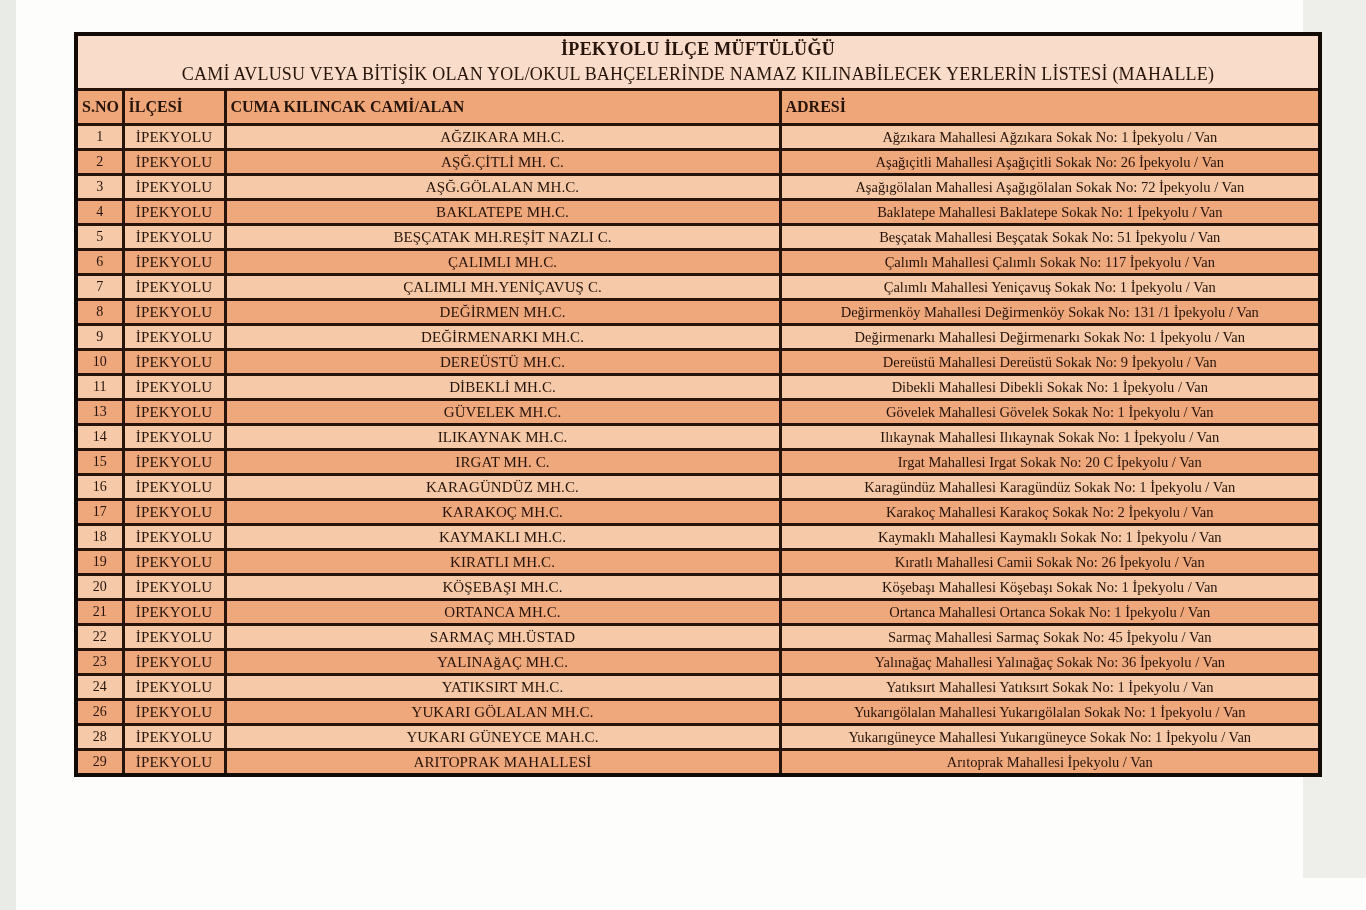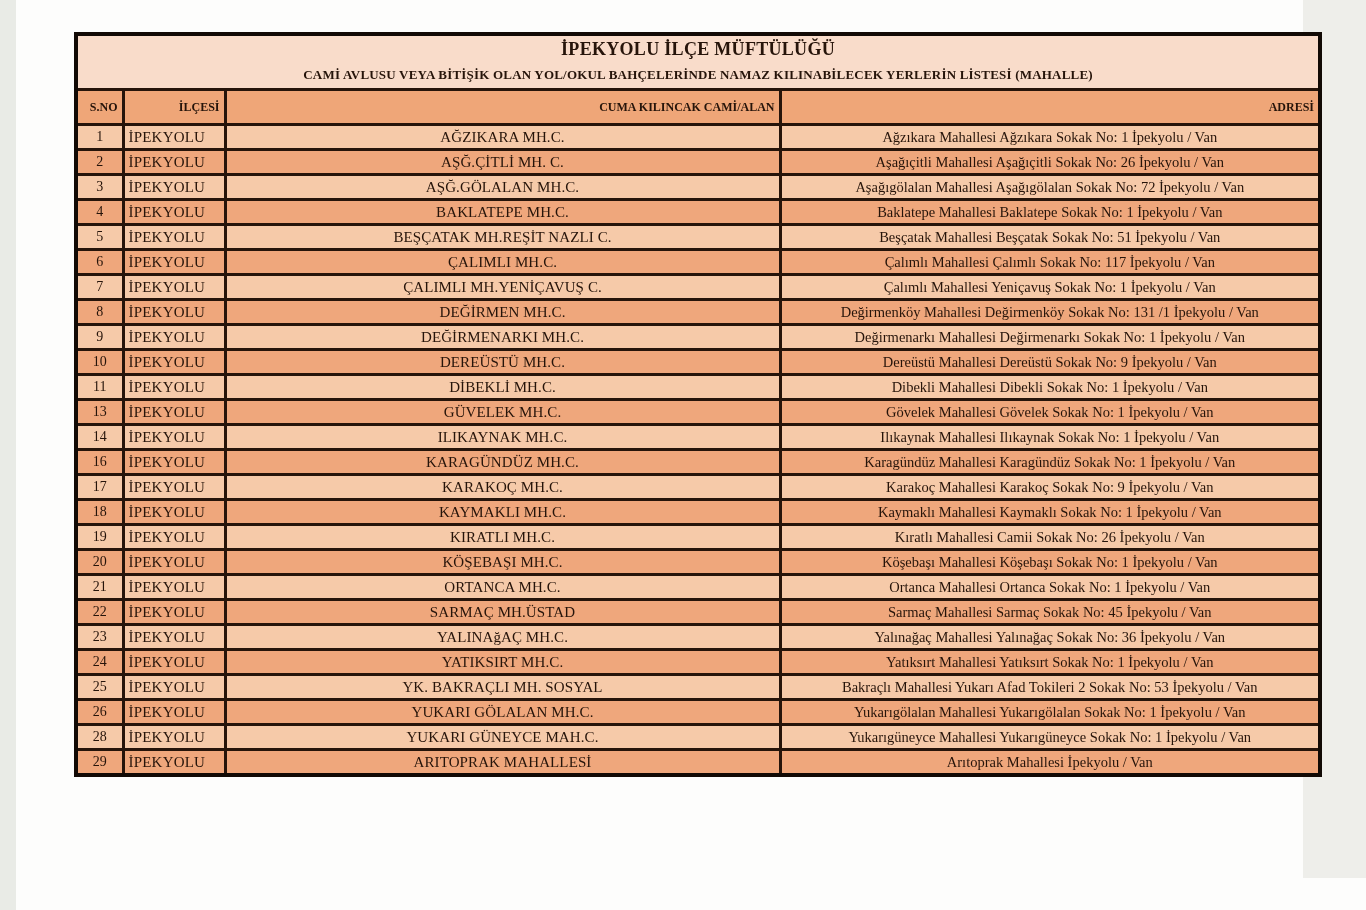--- a/index.html
+++ b/index.html
@@ -36,39 +36,39 @@
   .title-cell{
     background:var(--title-bg,#f9dcca);
     height:52px;
     text-align:center;
     vertical-align:middle;
   }
   .title-cell .t1{
     font-size:18px;font-weight:bold;letter-spacing:.3px;line-height:25px;
   }
   .title-cell .t2{
-    font-size:13px;font-weight:bold;letter-spacing:.2px;line-height:25px;
+    font-size:18px;font-weight:normal;letter-spacing:.2px;line-height:25px;
   }
   tr.col-head th{
     background:var(--header-bg,#efa678);
     height:32px;
-    font-size:12px;
+    font-size:16px;
     font-weight:bold;
-    text-align:right;
+    text-align:left;
     vertical-align:middle;
   }
   tbody td{
     height:22px;
     font-size:14.5px;
     vertical-align:middle;
   }
   tbody tr:nth-child(odd) td{background:var(--row-light,#f6caa9);}
   tbody tr:nth-child(even) td{background:var(--row-dark,#efa77c);}
   td.c-no{text-align:center;font-size:14px;}
-  td.c-ilce{font-size:15px;letter-spacing:.2px;}
+  td.c-ilce{text-align:center;font-size:15px;letter-spacing:.2px;}
   td.c-cami{text-align:center;font-size:15px;letter-spacing:.1px;}
   td.c-adres{text-align:center;font-size:14.5px;}
 </style>
 </head>
 <body>
 
 <div class="left-strip"></div>
 <div class="right-strip"></div>
 
 <table class="prayer-table">
@@ -165,30 +165,36 @@
         <td class="c-cami">GÜVELEK MH.C.</td>
         <td class="c-adres">Gövelek Mahallesi Gövelek Sokak No: 1 İpekyolu / Van</td>
       </tr>
       <tr>
         <td class="c-no">14</td>
         <td class="c-ilce">İPEKYOLU</td>
         <td class="c-cami">ILIKAYNAK MH.C.</td>
         <td class="c-adres">Ilıkaynak Mahallesi Ilıkaynak Sokak No: 1 İpekyolu / Van</td>
       </tr>
       <tr>
+        <td class="c-no">15</td>
+        <td class="c-ilce">İPEKYOLU</td>
+        <td class="c-cami">IRGAT MH. C.</td>
+        <td class="c-adres">Irgat Mahallesi Irgat Sokak No: 20 C İpekyolu / Van</td>
+      </tr>
+      <tr>
         <td class="c-no">16</td>
         <td class="c-ilce">İPEKYOLU</td>
         <td class="c-cami">KARAGÜNDÜZ MH.C.</td>
         <td class="c-adres">Karagündüz Mahallesi Karagündüz Sokak No: 1 İpekyolu / Van</td>
       </tr>
       <tr>
         <td class="c-no">17</td>
         <td class="c-ilce">İPEKYOLU</td>
         <td class="c-cami">KARAKOÇ MH.C.</td>
-        <td class="c-adres">Karakoç Mahallesi Karakoç Sokak No: 9 İpekyolu / Van</td>
+        <td class="c-adres">Karakoç Mahallesi Karakoç Sokak No: 2 İpekyolu / Van</td>
       </tr>
       <tr>
         <td class="c-no">18</td>
         <td class="c-ilce">İPEKYOLU</td>
         <td class="c-cami">KAYMAKLI MH.C.</td>
         <td class="c-adres">Kaymaklı Mahallesi Kaymaklı Sokak No: 1 İpekyolu / Van</td>
       </tr>
       <tr>
         <td class="c-no">19</td>
         <td class="c-ilce">İPEKYOLU</td>
@@ -217,26 +223,20 @@
         <td class="c-no">23</td>
         <td class="c-ilce">İPEKYOLU</td>
         <td class="c-cami">YALINAğAÇ MH.C.</td>
         <td class="c-adres">Yalınağaç Mahallesi Yalınağaç Sokak No: 36 İpekyolu / Van</td>
       </tr>
       <tr>
         <td class="c-no">24</td>
         <td class="c-ilce">İPEKYOLU</td>
         <td class="c-cami">YATIKSIRT MH.C.</td>
         <td class="c-adres">Yatıksırt Mahallesi Yatıksırt Sokak No: 1 İpekyolu / Van</td>
-      </tr>
-      <tr>
-        <td class="c-no">25</td>
-        <td class="c-ilce">İPEKYOLU</td>
-        <td class="c-cami">YK. BAKRAÇLI MH. SOSYAL</td>
-        <td class="c-adres">Bakraçlı Mahallesi Yukarı Afad Tokileri 2 Sokak No: 53 İpekyolu / Van</td>
       </tr>
       <tr>
         <td class="c-no">26</td>
         <td class="c-ilce">İPEKYOLU</td>
         <td class="c-cami">YUKARI GÖLALAN MH.C.</td>
         <td class="c-adres">Yukarıgölalan Mahallesi Yukarıgölalan Sokak No: 1 İpekyolu / Van</td>
       </tr>
       <tr>
         <td class="c-no">28</td>
         <td class="c-ilce">İPEKYOLU</td>

